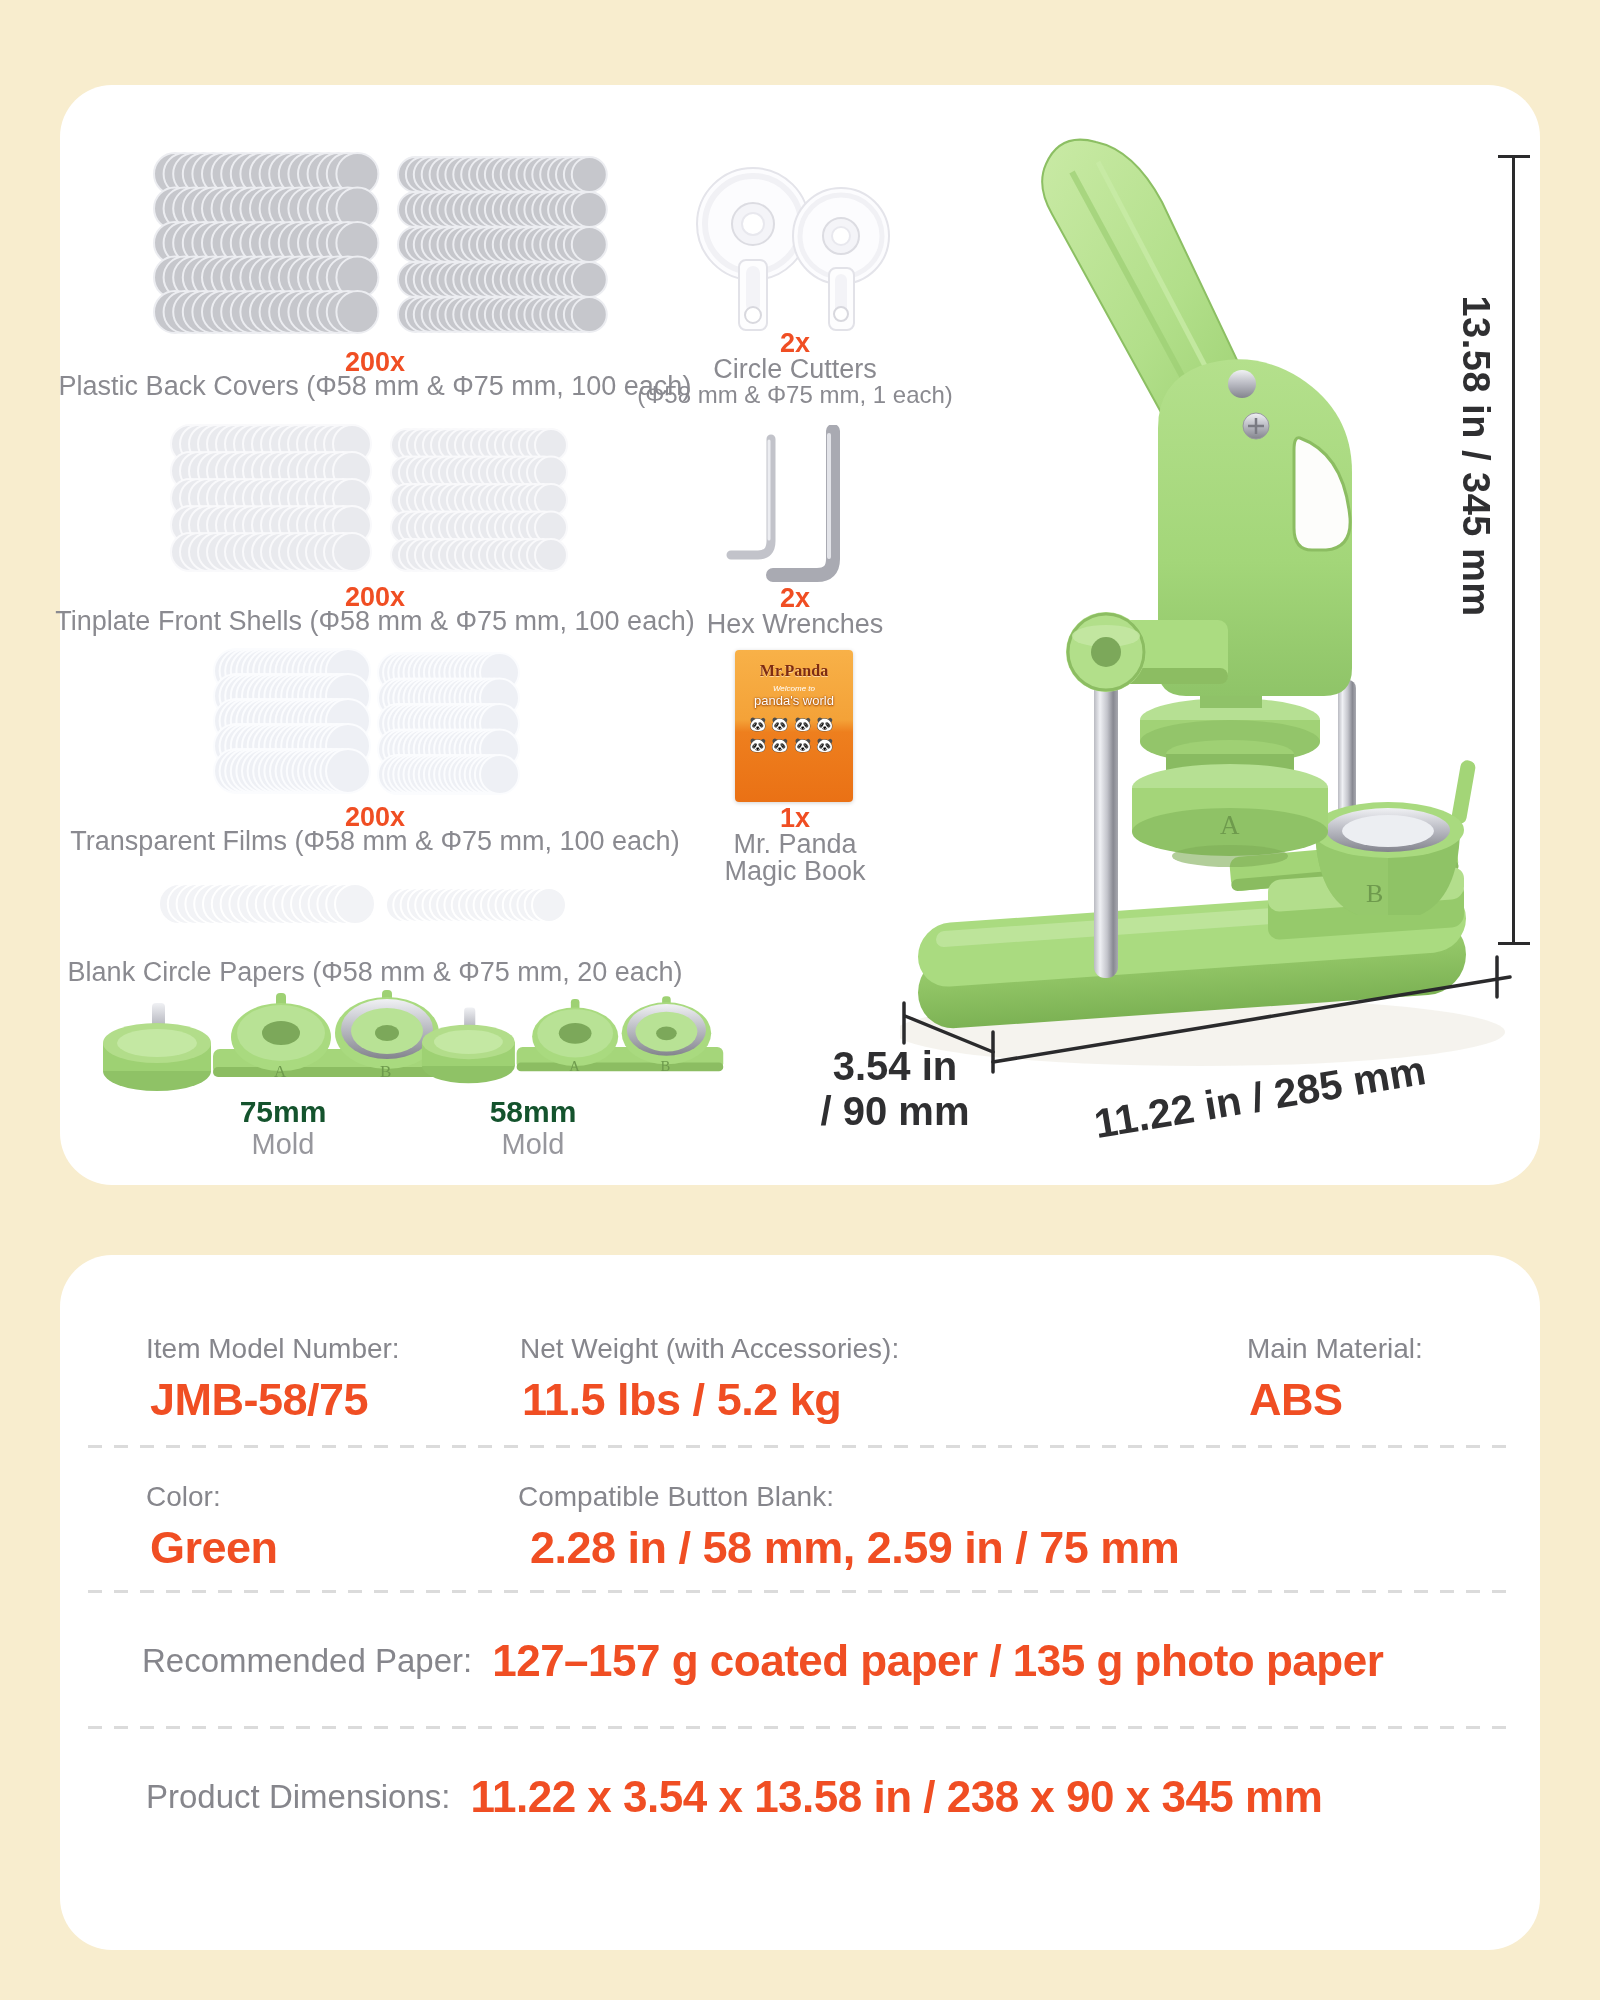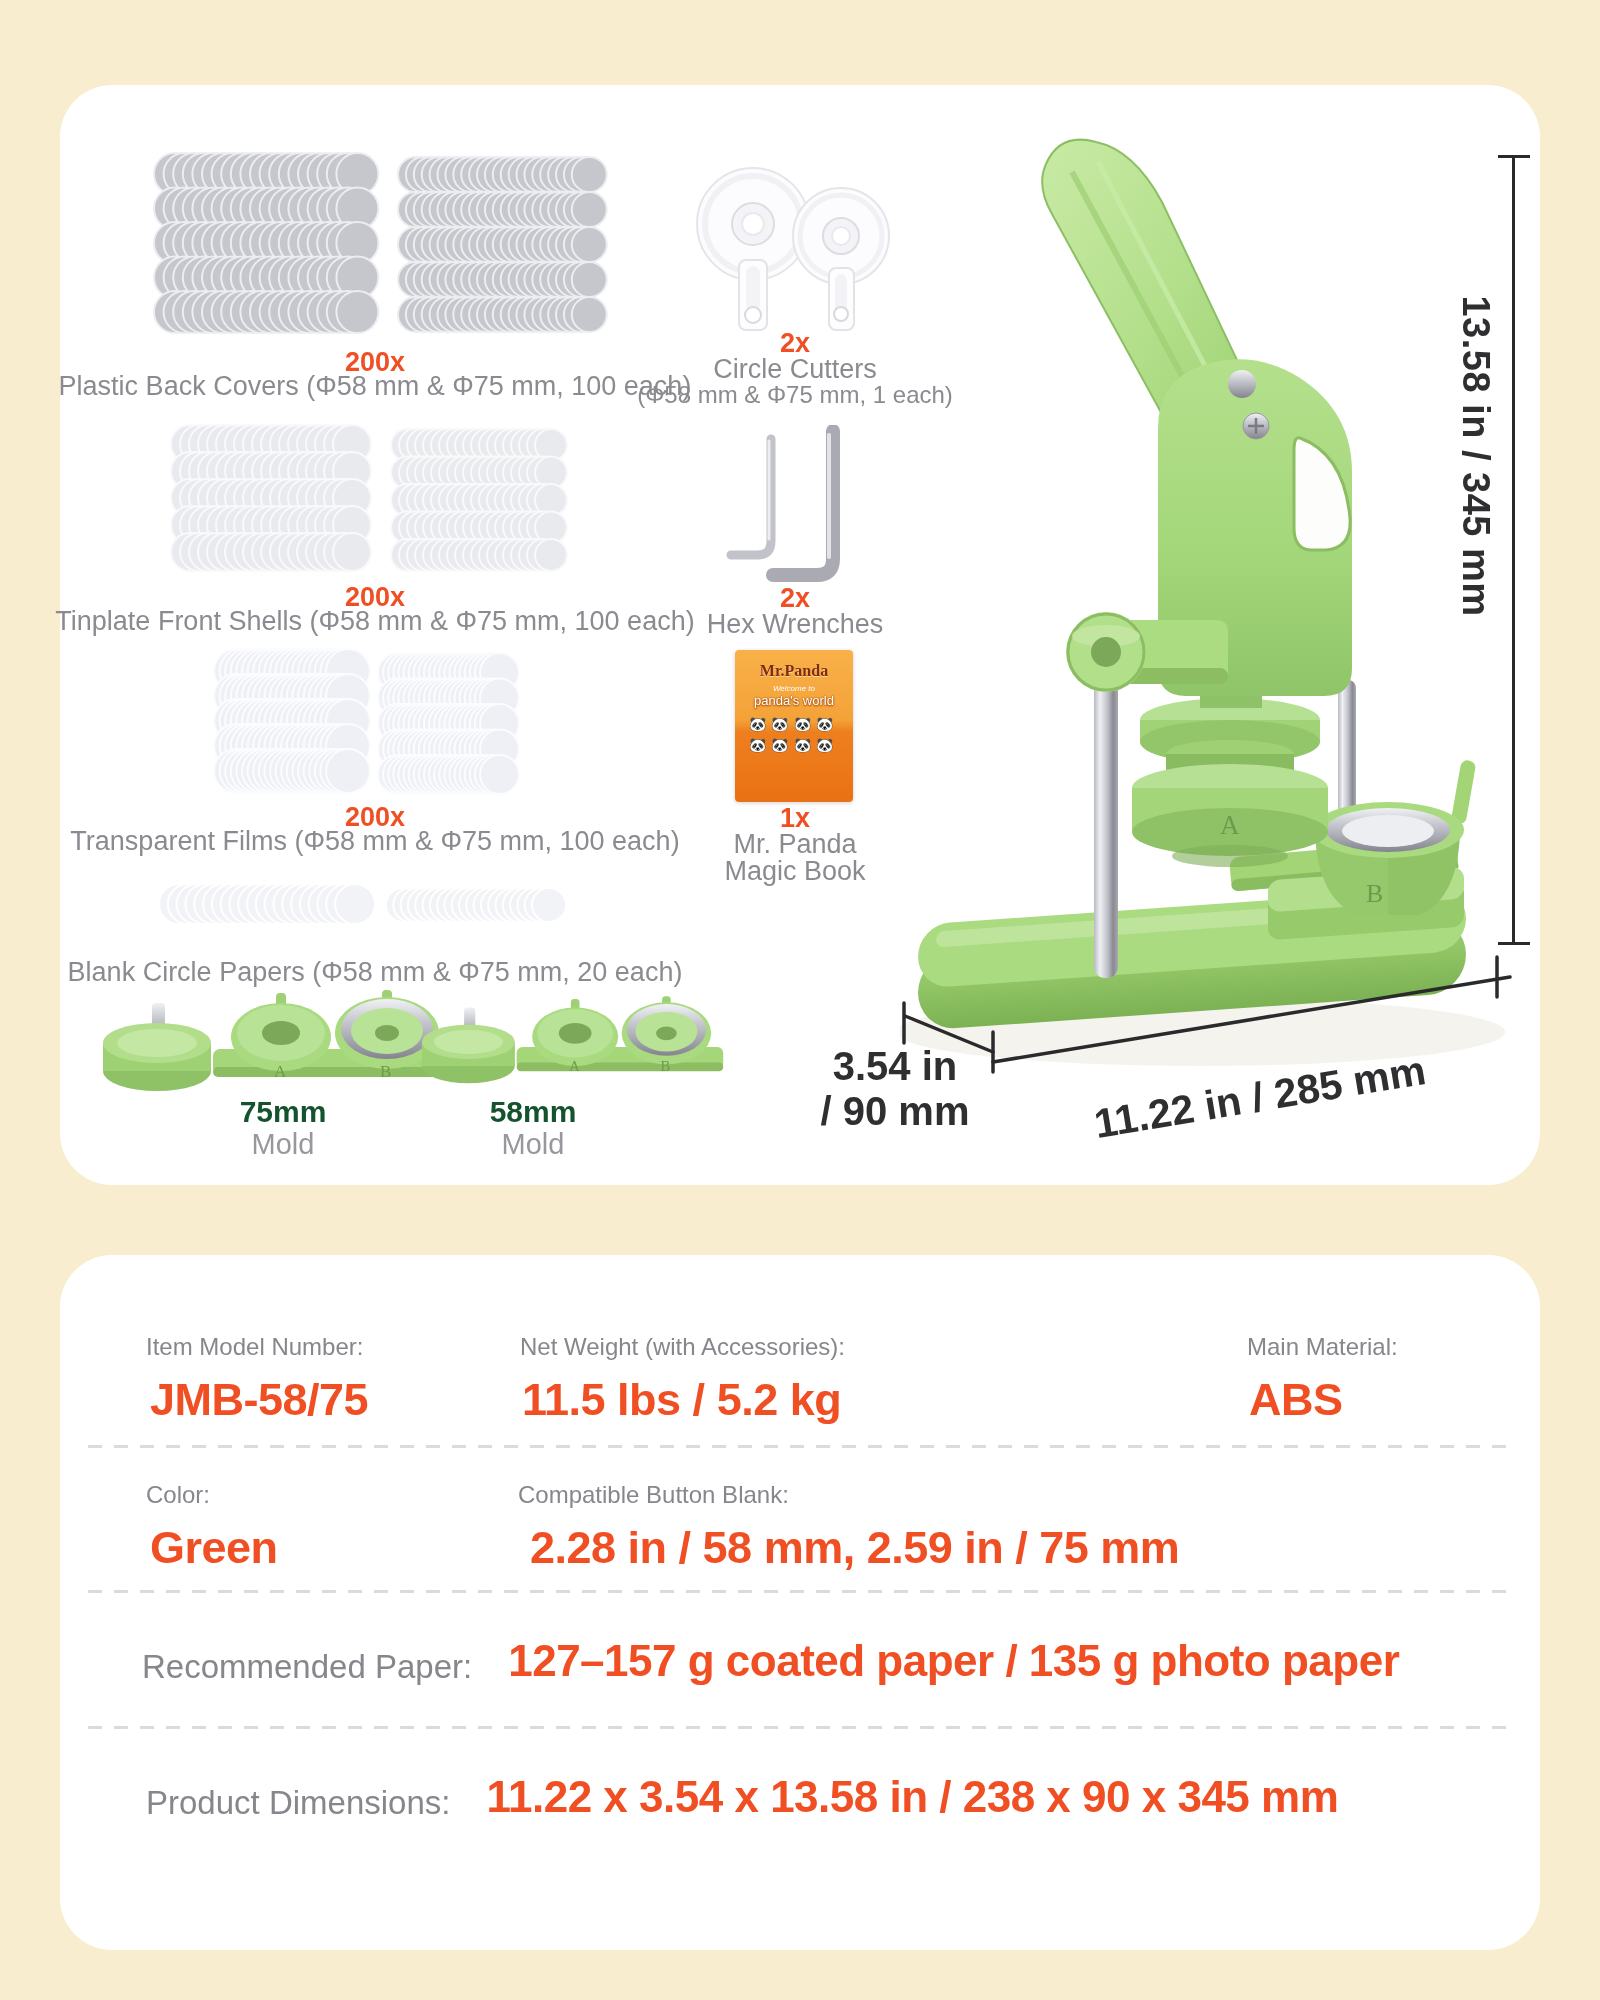--- a/index.html
+++ b/index.html
@@ -25,23 +25,23 @@
   .book-pandas{margin-top:6px;font-size:14px;line-height:21px;letter-spacing:5px;}
   
   .dim-line{position:absolute;background:#2A2A2C;}
   .dim-t{position:absolute;color:#2F2F31;font-weight:800;}
   #dim-height-text{left:1167px;top:436px;width:620px;height:40px;font-size:38px;text-align:center;
         transform:rotate(90deg);transform-origin:center;letter-spacing:.5px;}
   #dim-depth-text{left:795px;top:1044px;width:200px;font-size:40px;line-height:45px;text-align:center;}
   #dim-width-text{left:1000px;top:1074px;width:520px;font-size:41px;text-align:center;
         transform:rotate(-9.4deg);transform-origin:center;}
   
-  .s-label{position:absolute;color:#86868C;font-size:24px;}
+  .s-label{position:absolute;color:#86868C;font-size:28px;}
   .s-value{position:absolute;color:#F04E23;font-weight:800;font-size:45px;letter-spacing:-.5px;}
-  .s-inline{position:absolute;display:flex;align-items:flex-end;gap:36px;white-space:nowrap;}
+  .s-inline{position:absolute;display:flex;align-items:center;gap:20px;white-space:nowrap;}
   .s-inline .il{color:#86868C;font-size:33px;}
   .s-inline .iv{color:#F04E23;font-weight:800;font-size:44px;letter-spacing:-.5px;}
   .divider{position:absolute;left:88px;width:1424px;height:3px;
         background:repeating-linear-gradient(90deg,#DBDBDB 0 14px,transparent 14px 26px);}
 </style>
 </head>
 <body>
 
 <div class="canvas">
 

